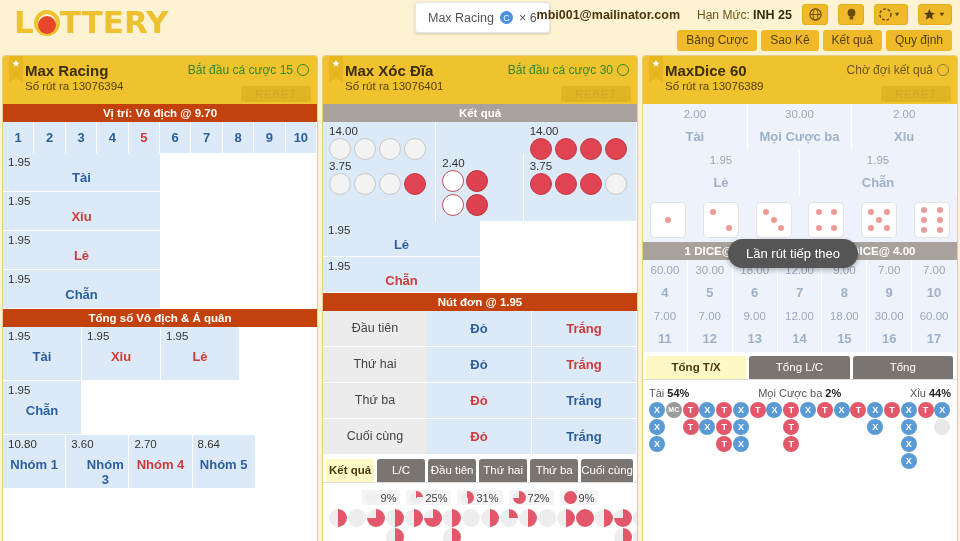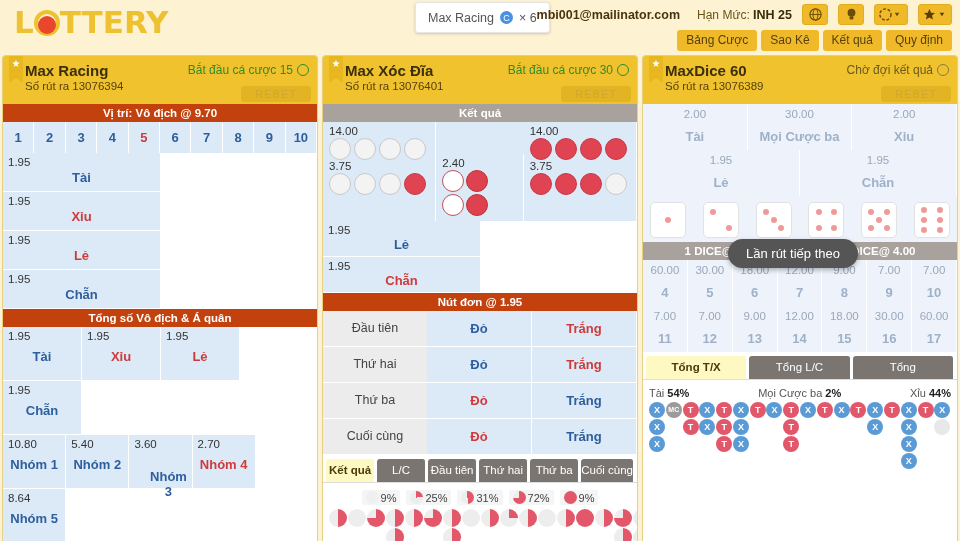--- a/index.html
+++ b/index.html
@@ -270,26 +270,22 @@
             <div class="odd">1.95</div>
             <div class="lab blue" style="padding-top: 22px;">Chẵn</div>
           </div>
         </div>
       <div class="cells" id="p1groups">
           <div class="cell" style="width: 63.2px; height: 54px;">
             <div class="odd">10.80</div>
             <div class="lab blue" style="padding-top: 22px;">Nhóm 1</div>
           </div>
           <div class="cell" style="width: 63.2px; height: 54px;">
-            <div class="odd">5.40</div>
-            <div class="lab blue" style="padding-top: 22px;">Nhóm 2</div>
-          </div>
-          <div class="cell" style="width: 63.2px; height: 54px;">
             <div class="odd">3.60</div>
-            <div class="lab blue" style="padding-top: 34px; margin-left: 16px;">Nhóm 3</div>
+            <div class="lab blue" style="padding-top: 22px; margin-left: 16px;">Nhóm 3</div>
           </div>
           <div class="cell" style="width: 63.2px; height: 54px;">
             <div class="odd">2.70</div>
             <div class="lab red" style="padding-top: 22px;">Nhóm 4</div>
           </div>
           <div class="cell" style="width: 63.2px; height: 54px;">
             <div class="odd">8.64</div>
             <div class="lab blue" style="padding-top: 22px;">Nhóm 5</div>
           </div>
         </div>

